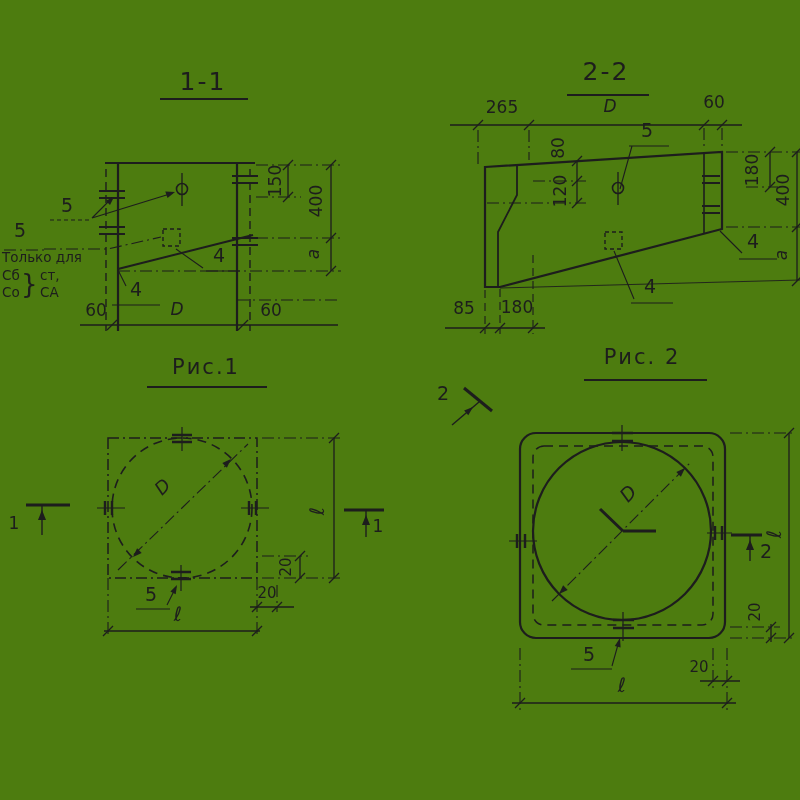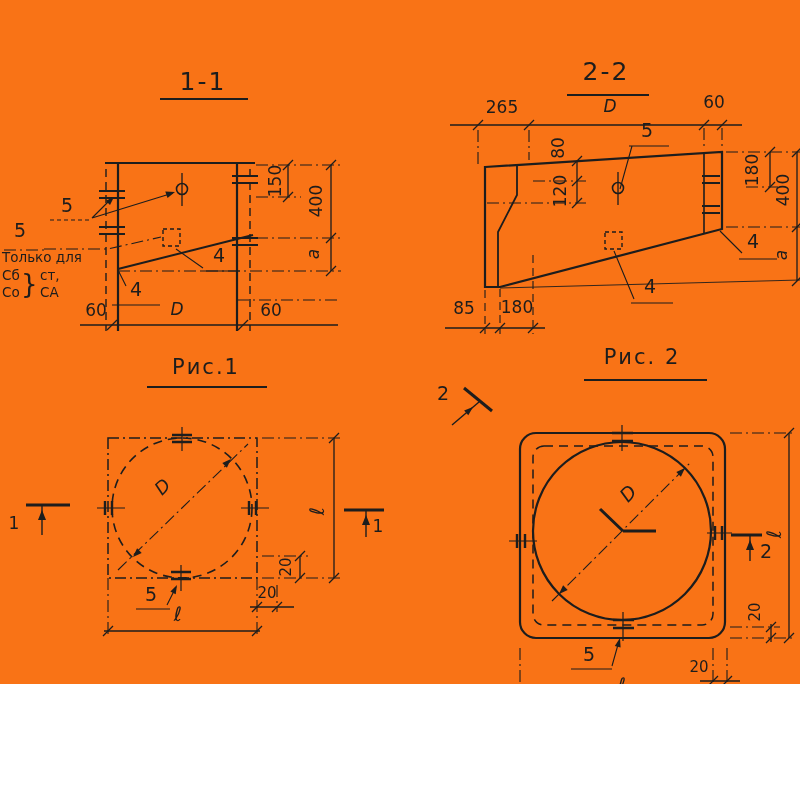--- a/index.html
+++ b/index.html
@@ -1,16 +1,16 @@
 <!DOCTYPE html>
 <html><head>
 <meta charset="utf-8">
 <style>
   html,body{margin:0;padding:0;background:#ffffff;}
-  .sheet{width:800px;height:684px;background:#f97316;position:relative;overflow:hidden;}
+  .sheet{width:800px;height:800px;background:#4d7c0f;position:relative;overflow:hidden;}
   svg{display:block;}
   text{font-family:"DejaVu Sans",sans-serif;fill:#1d1d1d;}
   .t-title{font-size:25px;letter-spacing:2px;}
   .t-cap{font-size:21px;letter-spacing:2px;}
   .t-dim{font-size:17px;}
   .t-dim-sm{font-size:15px;}
   .t-call{font-size:19px;}
   .t-note{font-size:13.5px;}
   .t-brace{font-size:26px;}
   .it{font-style:italic;}

